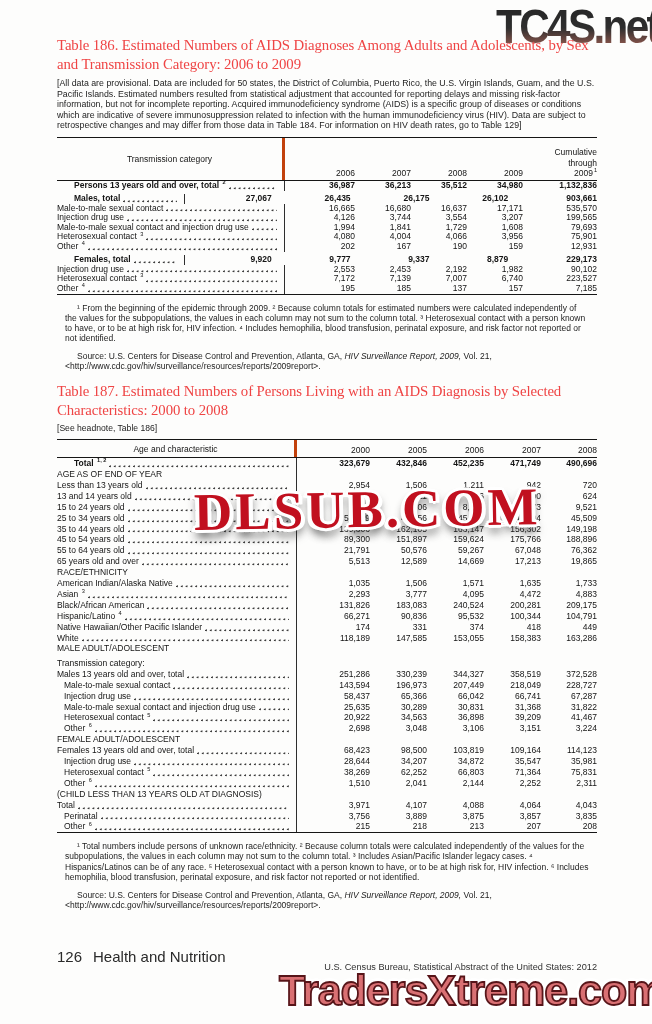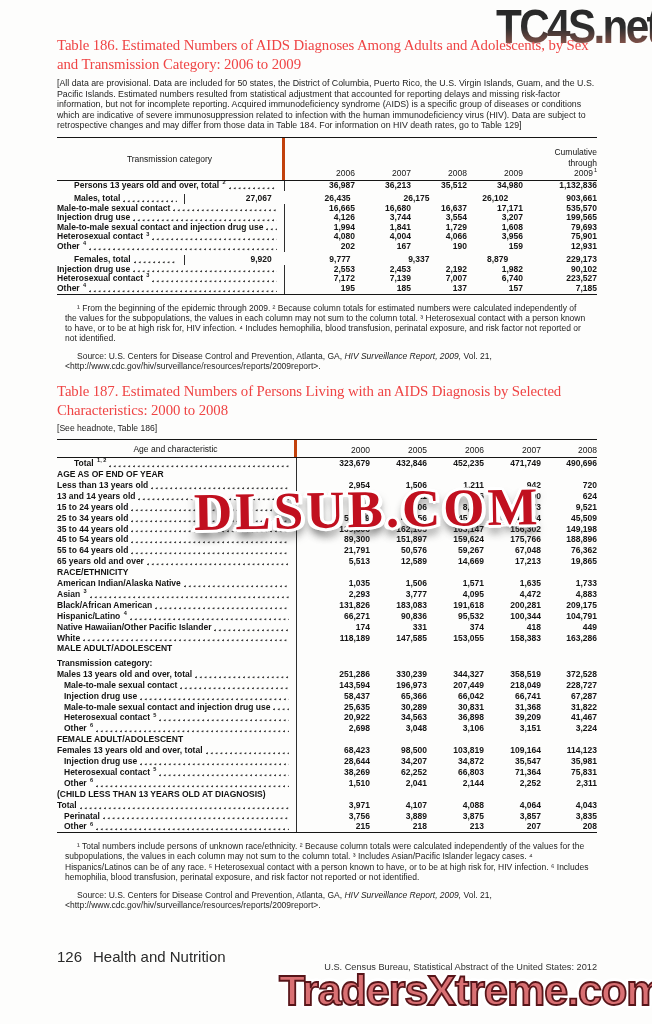--- a/index.html
+++ b/index.html
@@ -25,21 +25,21 @@
   .years{display:flex;align-items:flex-end;padding:2px 0 2px;}
   .y{text-align:right;box-sizing:border-box;}
   .y.cum{line-height:10.2px;}
   .t186 .stub-h,.t186 .stub{width:228px;}
   .t186 .c1{width:70px}.t186 .c2,.t186 .c3,.t186 .c4{width:56px}.t186 .c5{width:74px}
   .t186 .thead{height:42px;}
   .t187 .stub-h,.t187 .stub{width:240px;}
   .t187 .c1{width:73px}.t187 .c2,.t187 .c3,.t187 .c4{width:57px}.t187 .c5{width:56px}
   .t187 .thead{height:17px;}
 
-  .trow{display:flex;align-items:baseline;font-weight:bold;}
+  .trow{display:flex;align-items:baseline;}
   .t186 .trow{line-height:9.6px;}
   .t187 .trow{line-height:10.9px;}
   .stub{display:flex;align-items:baseline;box-sizing:border-box;padding-right:5px;
         border-right:1px solid #2e2e2e;}
   .ind1 .lbl{padding-left:7px;}
   .ind2 .lbl{padding-left:17px;}
   .lbl{white-space:nowrap;}
   .leader{flex:1 1 auto;min-width:6px;align-self:flex-end;height:5px;margin:0 2px 1px 3px;
           background-image:radial-gradient(circle at 1.2px 3.4px,#3d3d3d .8px,rgba(0,0,0,0) 1.2px);
           background-size:4.8px 5px;background-repeat:repeat-x;}
@@ -384,21 +384,21 @@
             <div class="v c4">4,472</div>
             <div class="v c5">4,883</div>
           </div>
           <div class="trow">
             <div class="stub">
               <span class="lbl">Black/African American</span>
               <span class="leader"></span>
             </div>
             <div class="v c1">131,826</div>
             <div class="v c2">183,083</div>
-            <div class="v c3">191,618</div>
+            <div class="v c3">240,524</div>
             <div class="v c4">200,281</div>
             <div class="v c5">209,175</div>
           </div>
           <div class="trow">
             <div class="stub">
               <span class="lbl">Hispanic/Latino <sup>4</sup></span>
               <span class="leader"></span>
             </div>
             <div class="v c1">66,271</div>
             <div class="v c2">90,836</div>

